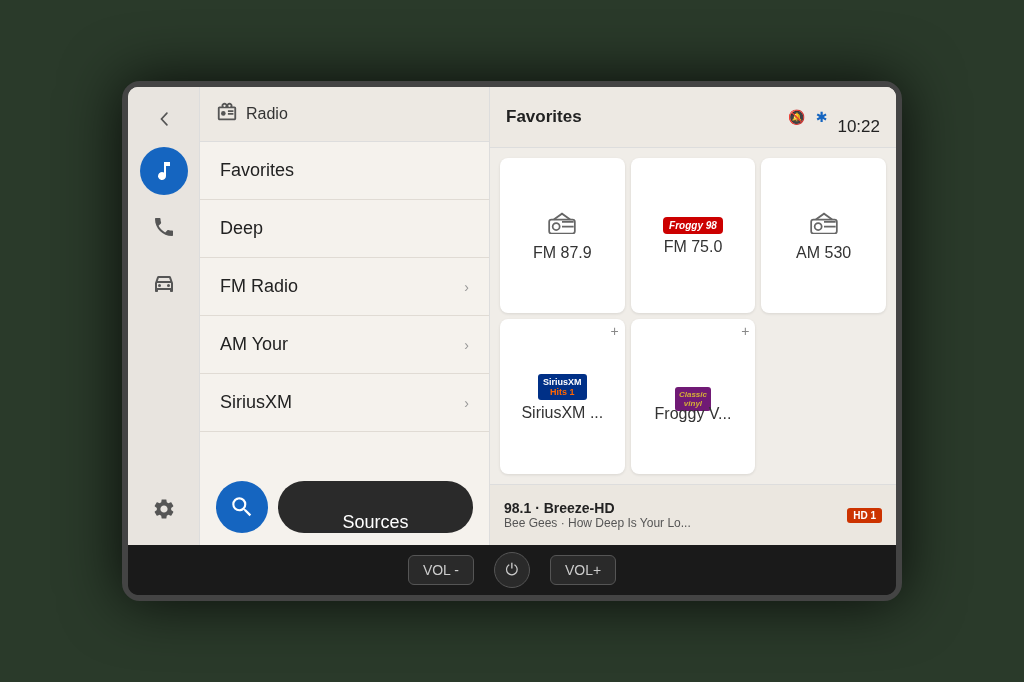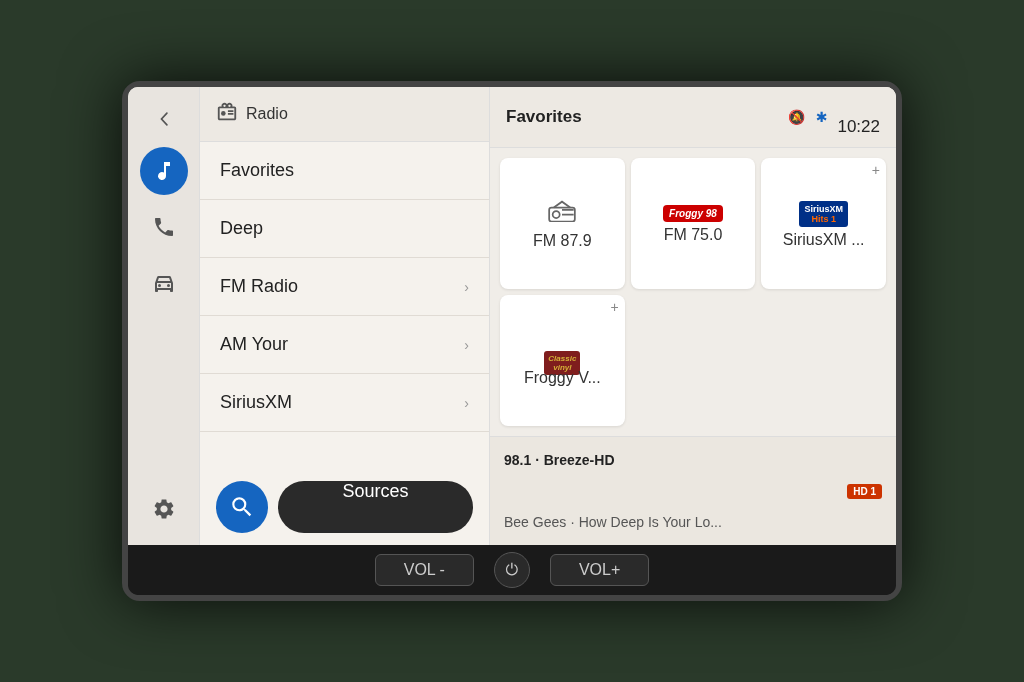--- a/index.html
+++ b/index.html
@@ -159,21 +159,21 @@
       height: 26px;
       fill: white;
     }
 
     .sources-btn {
       flex: 1;
       height: 52px;
       border-radius: 26px;
       background: #2a2a2a;
       display: flex;
-      align-items: flex-start;
+      align-items: flex-end;
       justify-content: center;
       cursor: pointer;
       color: white;
       font-size: 18px;
       font-weight: 500;
     }
 
     
     .content-panel {
       flex: 1;
@@ -314,23 +314,22 @@
 
     .now-playing-info { flex: 1; }
 
     .now-playing-station {
       font-size: 14px;
       font-weight: 600;
       color: #222;
     }
 
     .now-playing-song {
-      font-size: 14px;
+      font-size: 12px;
       color: #555;
-      margin-top: 46px;
     }
 
     .now-playing-badge {
       background: #cc3300;
       color: white;
       font-size: 10px;
       font-weight: bold;
       padding: 2px 6px;
       border-radius: 3px;
     }
@@ -343,23 +342,23 @@
       display: flex;
       align-items: center;
       justify-content: center;
       gap: 20px;
     }
 
     .control-btn {
       background: #2a2a2a;
       border: 1px solid #555;
       border-radius: 6px;
-      padding: 6px 28px;
+      padding: 6px 14px;
       color: #ccc;
-      font-size: 16px;
+      font-size: 14px;
       cursor: pointer;
       font-family: Arial, sans-serif;
     }
 
     .power-btn {
       width: 36px;
       height: 36px;
       border-radius: 50%;
       background: #2a2a2a;
       border: 1px solid #555;
@@ -489,34 +488,46 @@
           <span class="fav-card-label">FM 87.9</span>
         </div>
 
         <div class="fav-card">
           <div class="fav-card-logo">
             <div class="logo-fm981">Froggy 98</div>
           </div>
           <span class="fav-card-label">FM 75.0</span>
         </div>
 
+        <div class="fav-card">
+          <div class="fav-card-icon">
+            <svg width="28" height="22" viewBox="0 0 24 18" fill="#666">
+              <rect x="1" y="6" width="22" height="12" rx="2" fill="none" stroke="#666" stroke-width="1.5"></rect>
+              <circle cx="7" cy="12" r="3" fill="none" stroke="#666" stroke-width="1.5"></circle>
+              <line x1="12" y1="8" x2="22" y2="8" stroke="#666" stroke-width="1.5"></line>
+              <line x1="12" y1="12" x2="22" y2="12" stroke="#666" stroke-width="1.5"></line>
+              <path d="M5 6 L12 1 L19 6" fill="none" stroke="#666" stroke-width="1.5"></path>
+            </svg>
+          </div>
+          <span class="fav-card-label">AM 530</span>
+        </div>
 
 
         <div class="fav-card">
           <span class="fav-card-add">+</span>
           <div class="fav-card-logo">
             <div class="logo-sirius" style="font-size:9px; background:#003087; color:white; padding:3px 5px; border-radius:3px;">SiriusXM<br><span style="color:#ff6600; font-size:9px;">Hits 1</span></div>
           </div>
           <span class="fav-card-label">SiriusXM ...</span>
         </div>
 
         <div class="fav-card">
           <span class="fav-card-add">+</span>
           <div class="fav-card-logo">
-            <div class="logo-classic-vinyl" style="font-size:8px; background:#7f1d1d; color:#d4af37; padding:3px 4px; border-radius:3px; font-style:italic; font-weight:bold;margin-top:24px;">Classic<br>vinyl</div>
+            <div class="logo-classic-vinyl" style="font-size:8px; background:#701a75; color:#d4af37; padding:3px 4px; border-radius:3px; font-style:italic; font-weight:bold;margin-top:24px;">Classic<br>vinyl</div>
           </div>
           <span class="fav-card-label">Froggy V...</span>
         </div>
 
       </div>
 
       <div class="now-playing">
         <div class="now-playing-info">
           <div class="now-playing-station">98.1 · Breeze-HD</div>
           <div class="now-playing-song">Bee Gees · How Deep Is Your Lo...</div>

